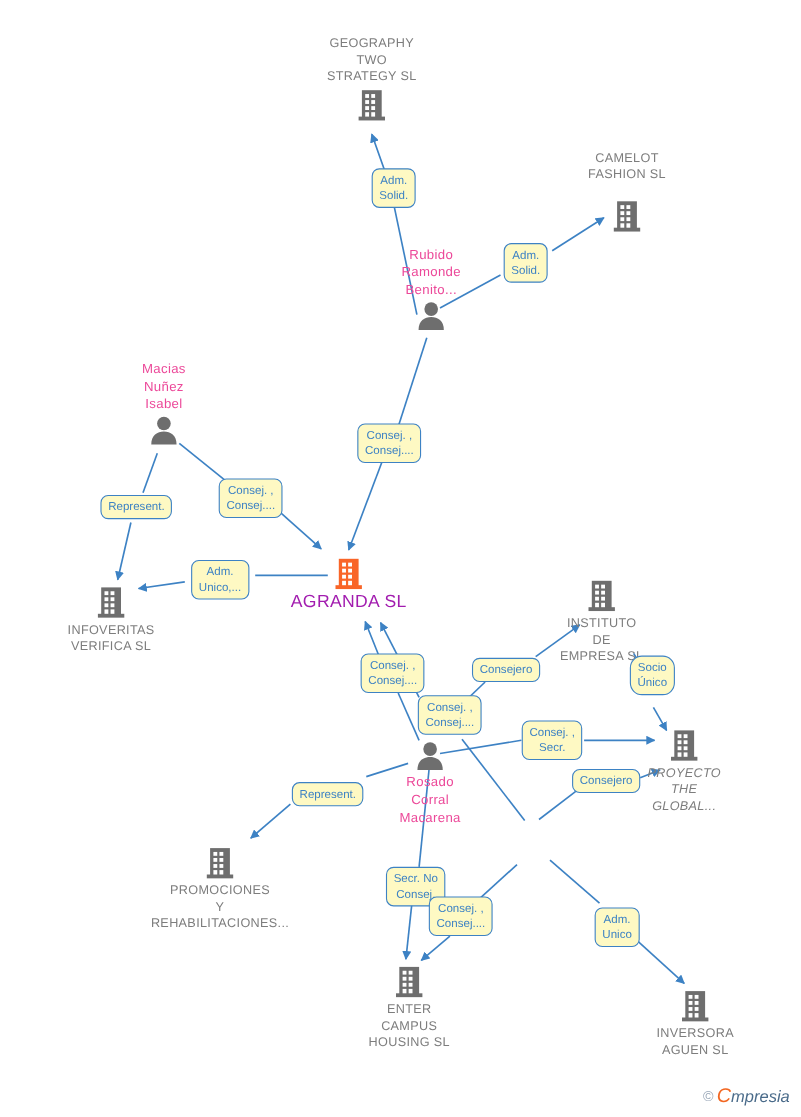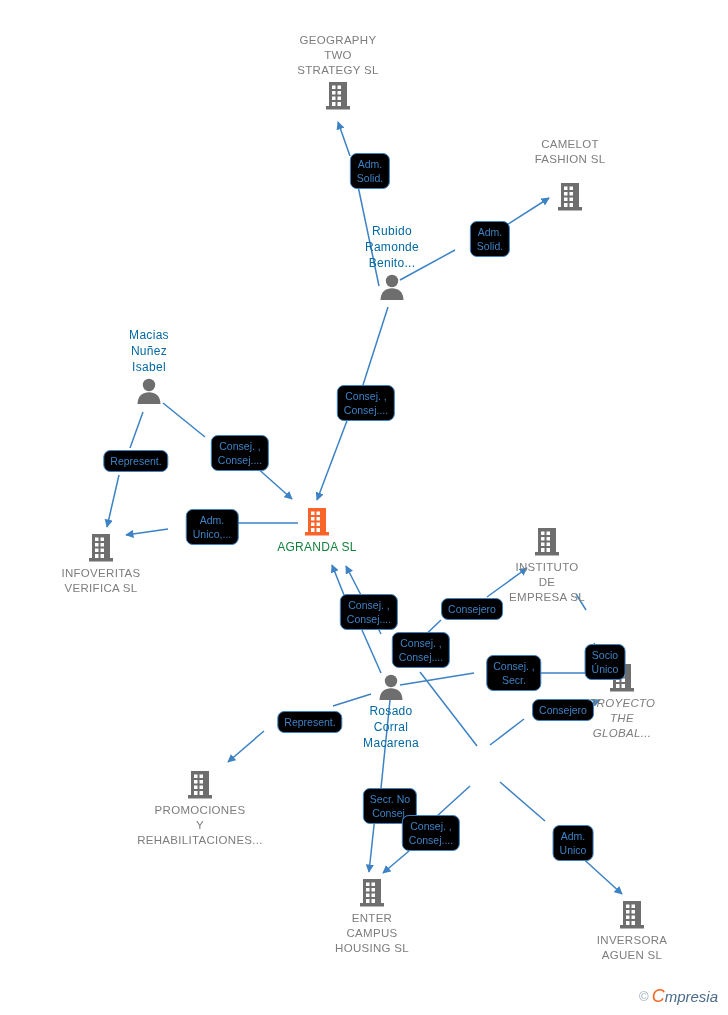--- a/index.html
+++ b/index.html
@@ -40,50 +40,49 @@
     line-height: 15px;
     letter-spacing: 0.3px;
     color: #808080;
     margin-top: 2px;
     white-space: pre-line;
   }
   .node.company .caption {
     color: #7d7d7d;
   }
   .node.company.focus .caption {
-    color: #15803d;
-    font-size: 12px;
+    color: #a21caf;
+    font-size: 16px;
   }
   .node.person .caption {
-    color: #0369a1;
+    color: #ec4899;
     font-size: 12px;
     line-height: 16px;
   }
   .node.caption-above {
     display: flex;
     flex-direction: column-reverse;
   }
   .node.caption-above .caption {
     margin-top: 0;
     margin-bottom: 2px;
   }
   .lbl {
     position: absolute;
     transform: translate(-50%, -50%);
-    background: #000000;
+    background: #fef9c3;
     border: 1.3px solid #3d82c4;
     border-radius: 7px;
     color: #3d82c4;
     font-size: 10.5px;
     line-height: 14px;
     text-align: center;
     padding: 3px 6px;
     white-space: pre-line;
     box-sizing: border-box;
-    margin-left: 12px;
   }
   #watermark {
     position: absolute;
     right: 10px;
     bottom: 8px;
     display: flex;
     align-items: center;
     gap: 3px;
     font-size: 14px;
     color: #8a9bb0;
@@ -423,21 +422,21 @@
   <div class="lbl" style="left:124px; top:461px;">Represent.</div>
   <div class="lbl" style="left:228px; top:453px;">Consej. ,
 Consej....</div>
   <div class="lbl" style="left:200px; top:527px;">Adm.
 Unico,...</div>
   <div class="lbl" style="left:357px; top:612px;">Consej. ,
 Consej....</div>
   <div class="lbl" style="left:409px; top:650px;">Consej. ,
 Consej....</div>
   <div class="lbl" style="left:460px; top:609px;">Consejero</div>
-  <div class="lbl" style="left:593px; top:662px;">Socio
+  <div class="lbl" style="left:593px; top:614px;border-radius:11px;">Socio
 Único</div>
   <div class="lbl" style="left:502px; top:673px;">Consej. ,
 Secr.</div>
   <div class="lbl" style="left:551px; top:710px;">Consejero</div>
   <div class="lbl" style="left:298px; top:722px;">Represent.</div>
   <div class="lbl" style="left:378px; top:806px;">Secr.  No
 Consej.</div>
   <div class="lbl" style="left:419px; top:833px;">Consej. ,
 Consej....</div>
   <div class="lbl" style="left:561px; top:843px;">Adm.

